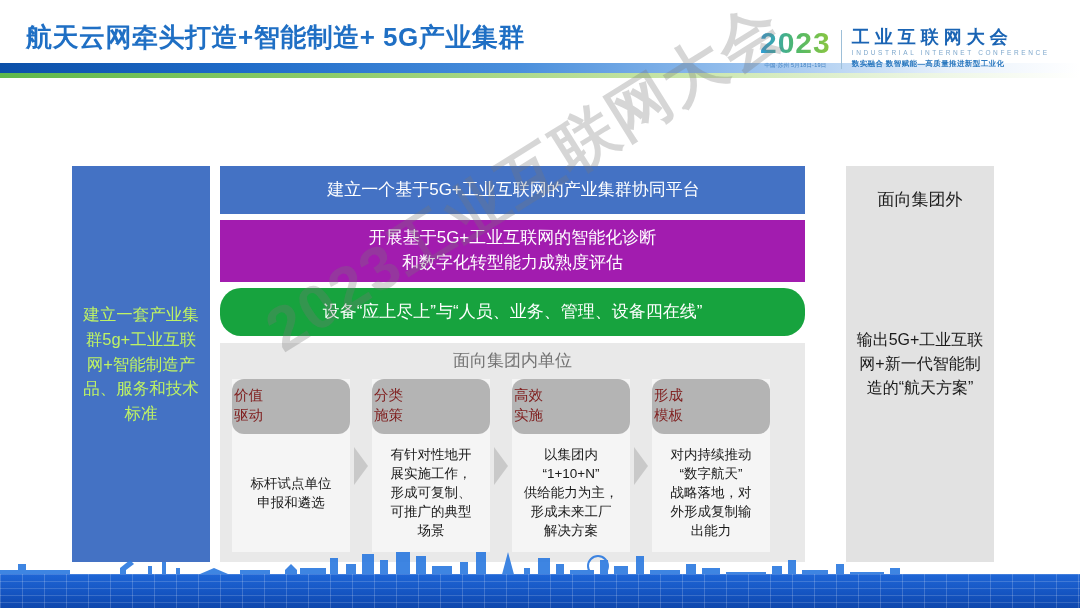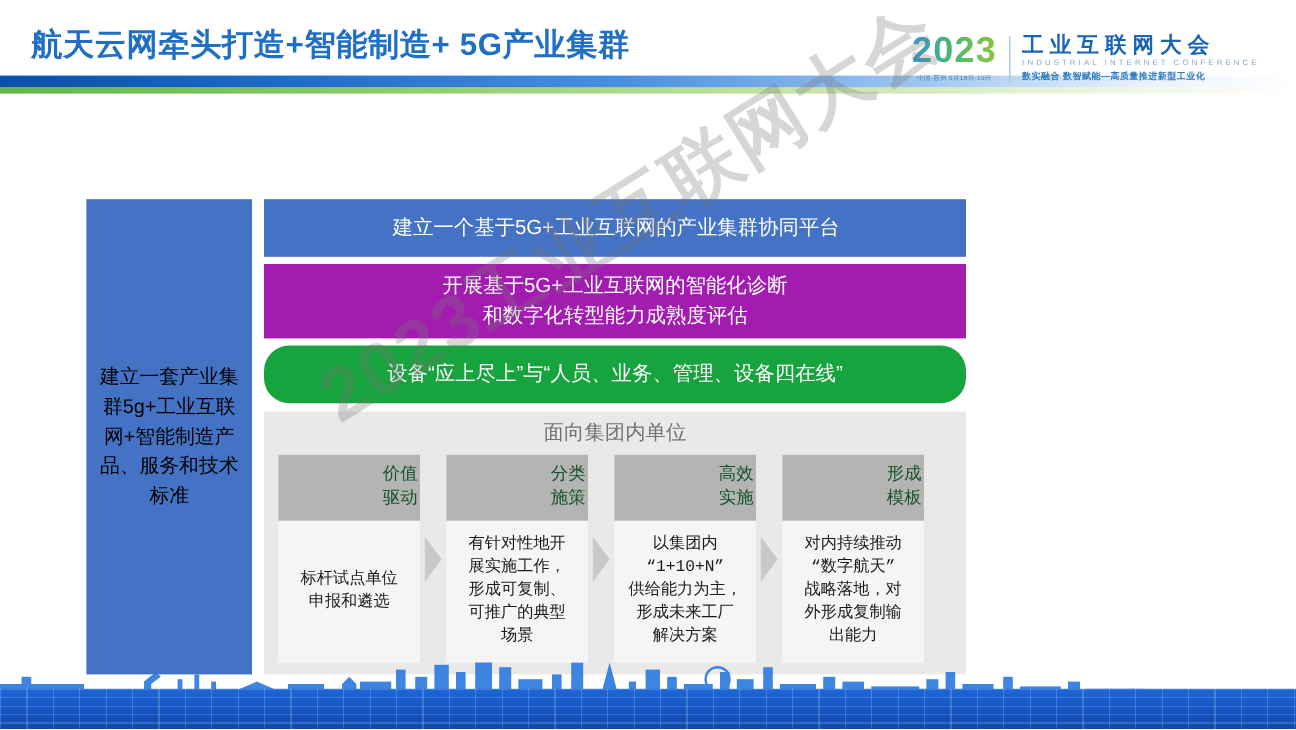--- a/index.html
+++ b/index.html
@@ -78,21 +78,21 @@
   #diagram { position: absolute; left: 0; top: 160px; width: 1080px; height: 400px; }
 
   #left-panel {
     position: absolute; left: 72px; top: 6px;
     width: 138px; height: 396px;
     background: #4472C4;
     display: flex; align-items: center; justify-content: center;
     padding: 0 10px;
   }
   #left-panel-text {
-    color: #000000; font-size: 16.5px; line-height: 1.5;
+    color: #bef264; font-size: 16.5px; line-height: 1.5;
     text-align: center; font-weight: normal;
   }
 
   #center-col { position: absolute; left: 220px; top: 6px; width: 585px; height: 396px; }
 
   .band {
     width: 100%;
     display: flex; align-items: center; justify-content: center;
     text-align: center;
     color: #ffffff; font-size: 17px; line-height: 1.45;
@@ -111,31 +111,32 @@
   #inner-title {
     text-align: center; font-size: 17px; color: #737373;
     margin-bottom: 8px; line-height: 1.2;
   }
   #cards-row { display: flex; flex: 1; align-items: stretch; }
   .card {
     width: 118px; display: flex; flex-direction: column;
     background: #F5F5F5;
   }
   .card-head {
-    background: #B4B4B4; color: #14532d;
+    background: #B4B4B4; color: #7f1d1d;
     font-size: 14.5px; line-height: 1.35;
-    text-align: right; padding: 7px 2px 8px 2px;
+    text-align: left; padding: 7px 2px 8px 2px;
     white-space: pre-line;
+    border-radius: 12px;
   }
   .card-body {
     flex: 1; background: #F5F5F5; color: #1a1a1a;
     font-size: 13.5px; line-height: 1.42;
     text-align: center;
     display: flex; align-items: center; justify-content: center;
-    padding: 4px 3px; white-space: pre-line; font-family: Liberation Mono, monospace;
+    padding: 4px 3px; white-space: pre-line;
   }
   .chev {
     width: 22px; align-self: center; position: relative;
     height: 100%; display: flex; align-items: center; justify-content: center;
   }
   .chev svg { display: block; }
 
   #right-panel {
     position: absolute; left: 846px; top: 6px;
     width: 148px; height: 396px;
@@ -273,20 +274,24 @@
 “数字航天”
 战略落地，对
 外形成复制输
 出能力</div>
           </div>
 
         </div>
       </div>
     </div>
 
+    <div id="right-panel">
+      <div id="right-title">面向集团外</div>
+      <div id="right-text">输出5G+工业互联网+新一代智能制造的“航天方案”</div>
+    </div>
 
   </div>
 
   <div id="watermark">2023工业互联网大会</div>
 
   <div id="bottom-deco">
     <svg id="skyline" viewBox="0 0 1080 32" preserveAspectRatio="none">
       <g fill="#2E7BE0" opacity="0.92">
         <rect x="0" y="20" width="70" height="12"></rect>
         <rect x="18" y="14" width="8" height="18"></rect>

